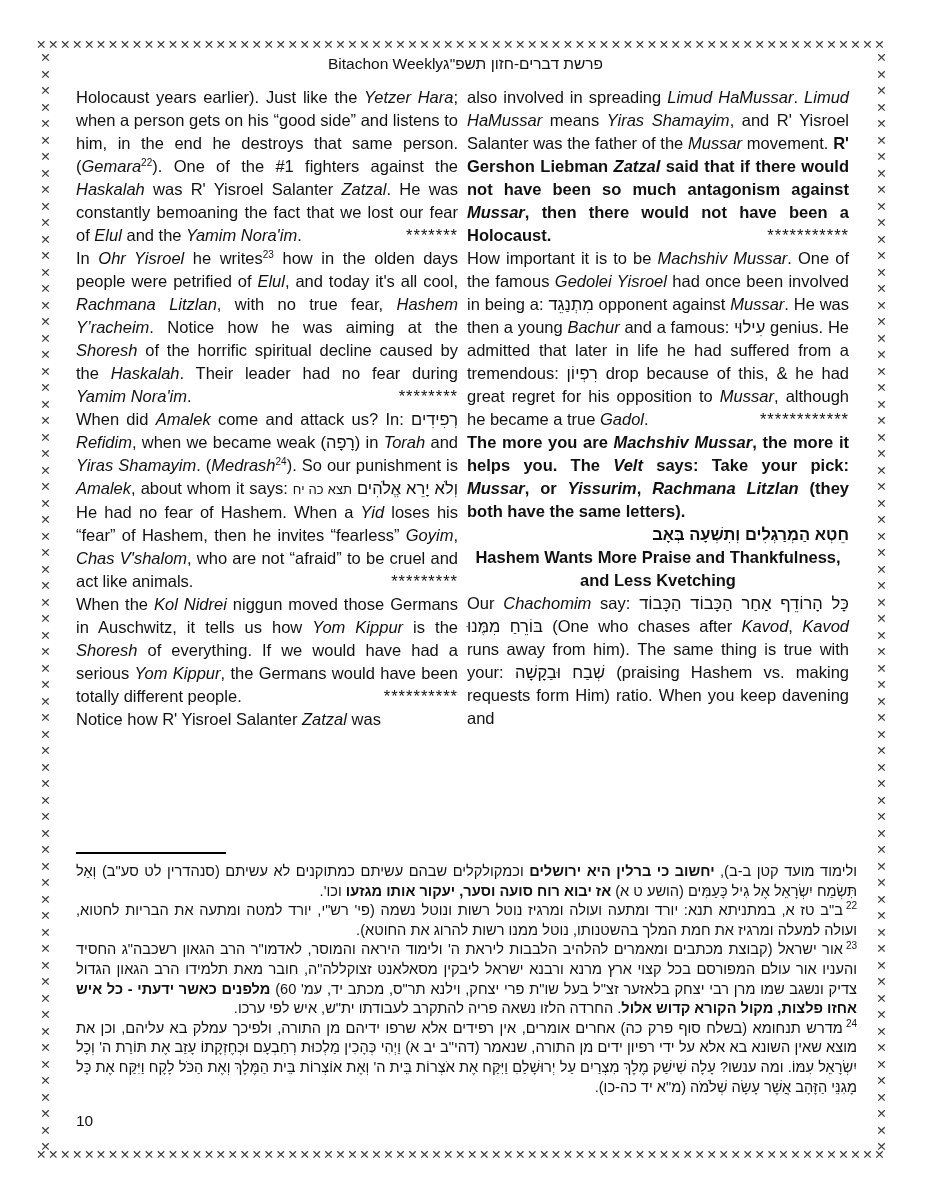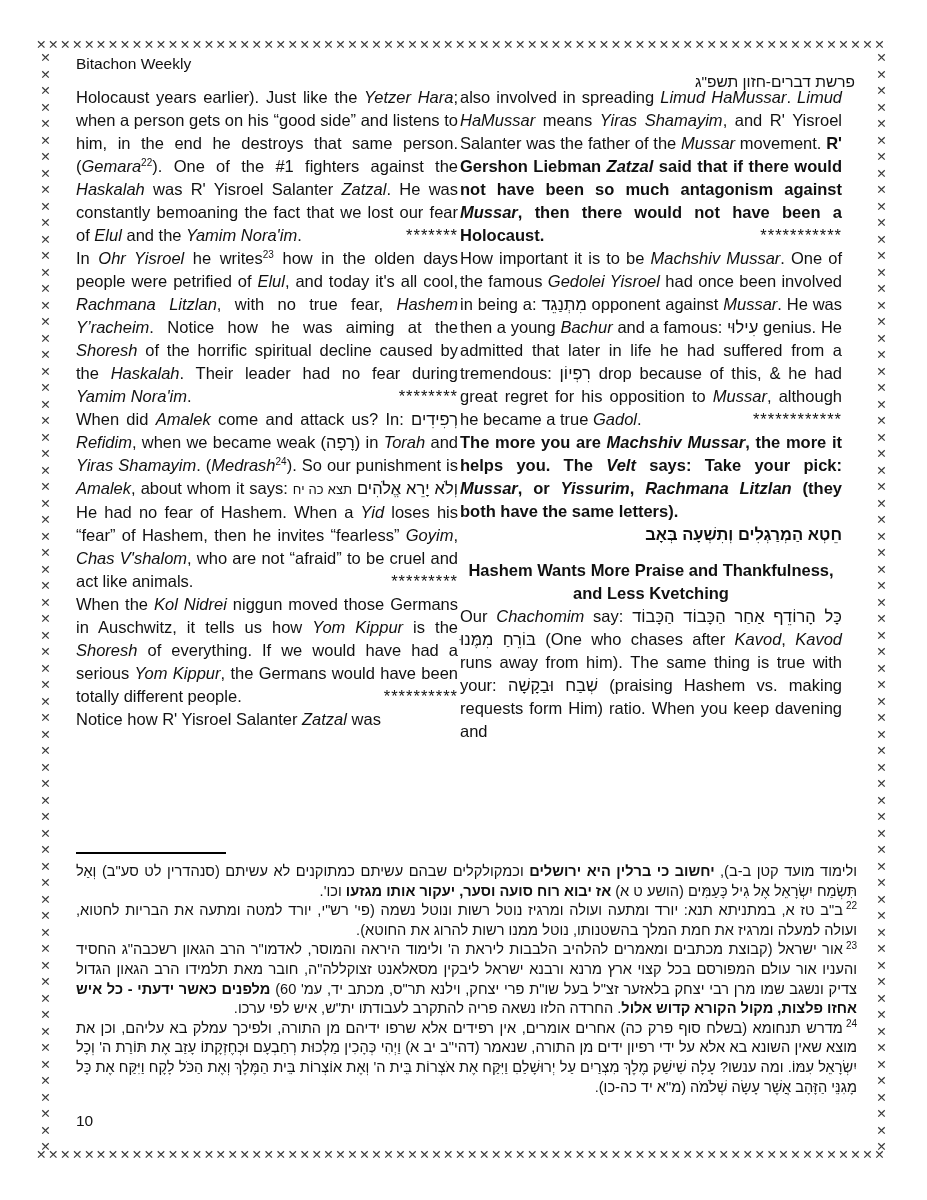--- a/index.html
+++ b/index.html
@@ -7,28 +7,28 @@
         font-family:"Liberation Sans","DejaVu Sans",sans-serif;color:#111;}
   
   .border-band{position:absolute;color:#3c3c3c;font-size:12.5px;overflow:hidden;
                white-space:nowrap;line-height:15px;letter-spacing:1.5px;}
   .bt{left:36px;right:39px;top:38px;height:16px;}
   .bb{left:36px;right:39px;bottom:36px;height:16px;}
   .bl{left:36px;top:50px;bottom:48px;width:16px;writing-mode:vertical-rl;}
   .br{right:39px;top:50px;bottom:48px;width:16px;writing-mode:vertical-rl;}
   
   .header{position:absolute;left:76px;top:55px;width:779px;display:flex;
-          justify-content:flex-start;font-size:15.5px;flex-direction:column;}
+          justify-content:center;font-size:15.5px;}
   .header .he{direction:rtl;}
   
-  .main{position:absolute;left:76px;top:86px;width:779px;display:flex;gap:2px;}
+  .main{position:absolute;left:76px;top:86px;width:779px;display:flex;gap:9px;}
   .col{width:382px;font-size:16.5px;line-height:23px;}
   .para{margin:0;}
   .t-body{text-align:justify;}
-  .t-center{text-align:center;font-weight:700;margin-top:13px;}
+  .t-center{text-align:center;font-weight:700;}
   .t-center-he{text-align:right;font-weight:700;direction:rtl;}
   .s-n{font-style:normal;}
   .s-i{font-style:italic;}
   .s-b{font-weight:700;}
   .s-bi{font-weight:700;font-style:italic;}
   .s-he{}
   .s-hesm{font-size:13px;}
   .s-sup{vertical-align:super;font-size:10px;line-height:0;}
   .s-stars{float:right;letter-spacing:1px;}
   

